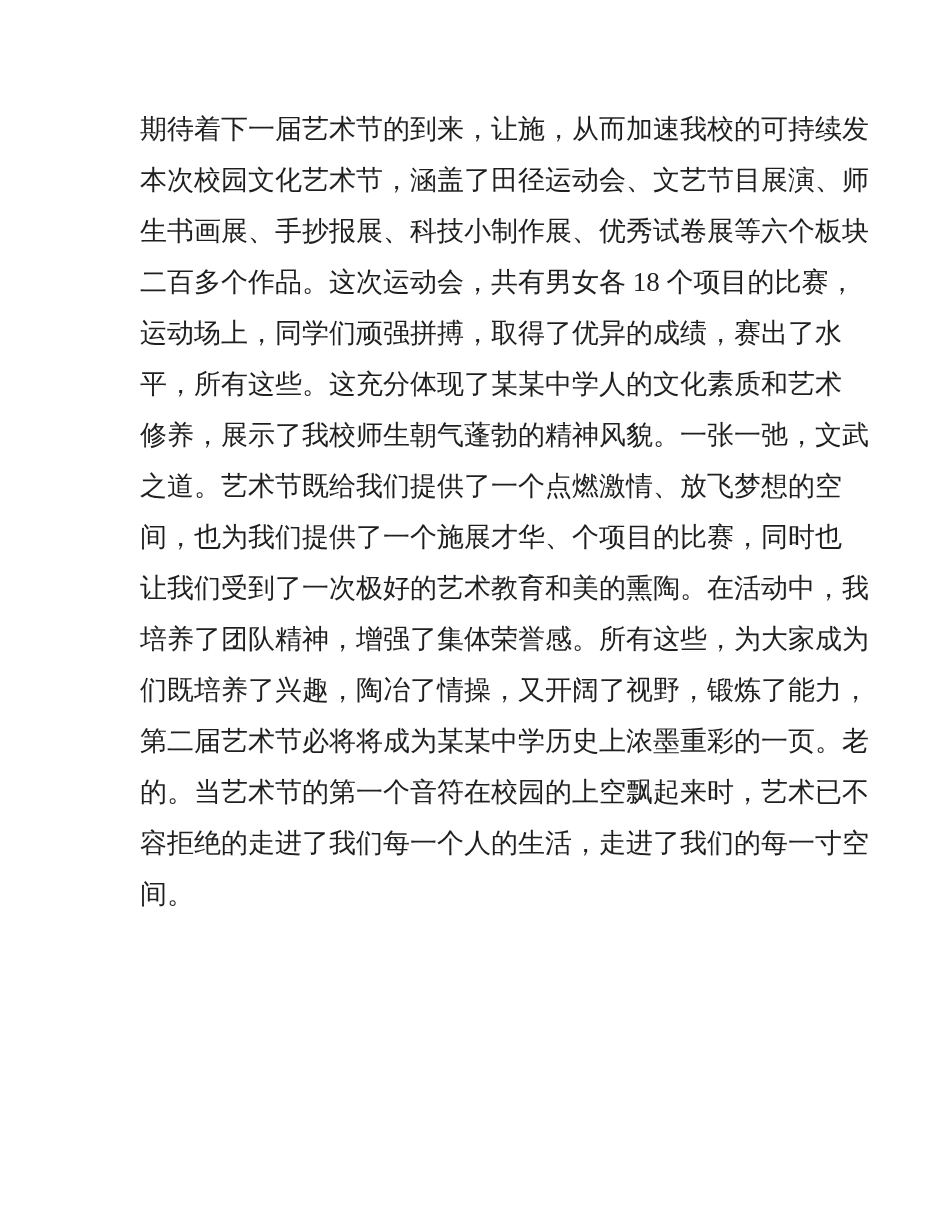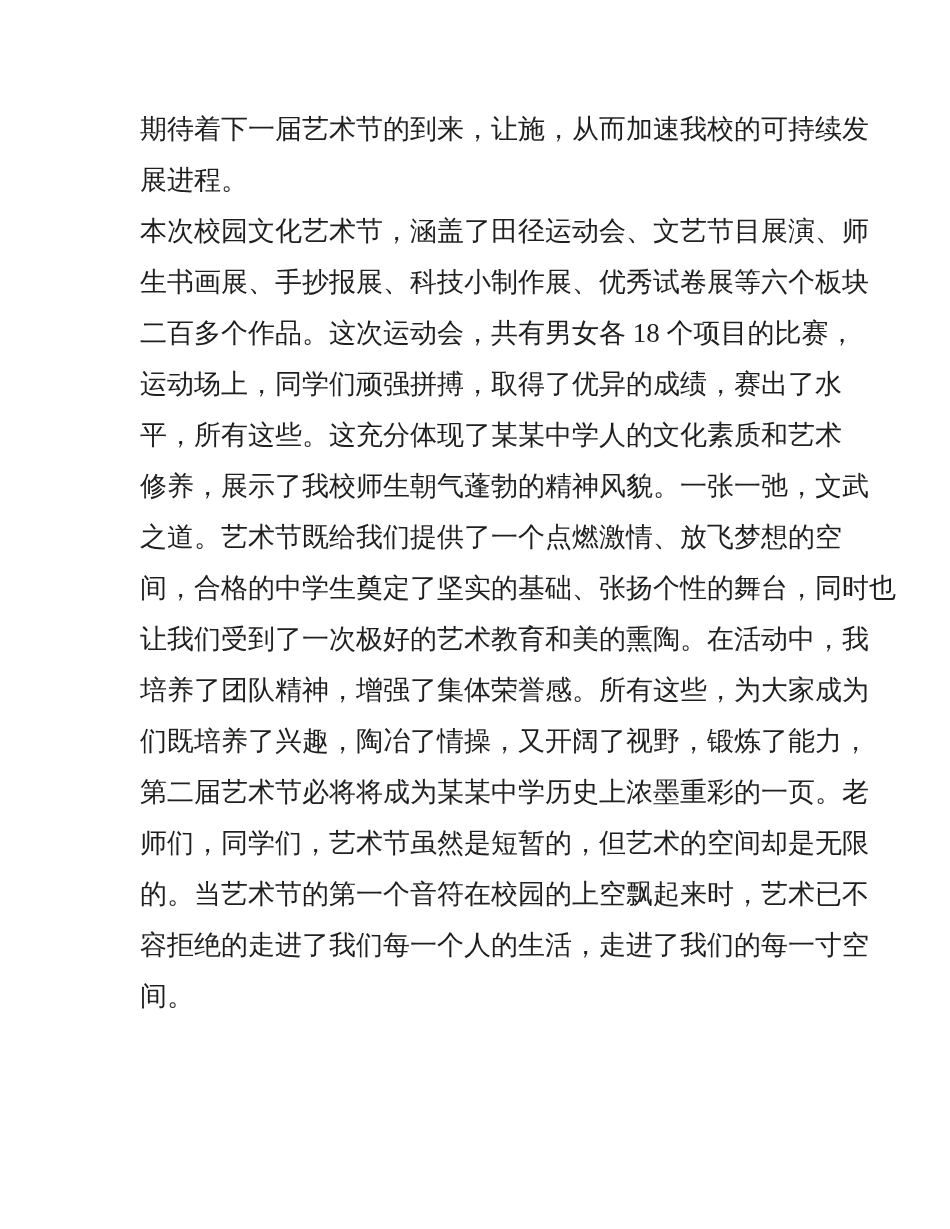--- a/index.html
+++ b/index.html
@@ -42,31 +42,29 @@
     text-align: left;
     text-align-last: left;
   }
 </style>
 </head>
 <body>
 
 <div class="doc-page">
   <div class="text-block">
     <div class="line">期待着下一届艺术节的到来，让施，从而加速我校的可持续发</div>
-    <div class="line para-end">展进程。</div>
     <div class="line">本次校园文化艺术节，涵盖了田径运动会、文艺节目展演、师</div>
     <div class="line">生书画展、手抄报展、科技小制作展、优秀试卷展等六个板块</div>
     <div class="line">二百多个作品。这次运动会，共有男女各 18 个项目的比赛，</div>
     <div class="line">运动场上，同学们顽强拼搏，取得了优异的成绩，赛出了水</div>
     <div class="line">平，所有这些。这充分体现了某某中学人的文化素质和艺术</div>
     <div class="line">修养，展示了我校师生朝气蓬勃的精神风貌。一张一弛，文武</div>
     <div class="line">之道。艺术节既给我们提供了一个点燃激情、放飞梦想的空</div>
-    <div class="line">间，合格的中学生奠定了坚实的基础、张扬个性的舞台，同时也</div>
+    <div class="line">间，也为我们提供了一个施展才华、个项目的比赛，同时也</div>
     <div class="line">让我们受到了一次极好的艺术教育和美的熏陶。在活动中，我</div>
     <div class="line">培养了团队精神，增强了集体荣誉感。所有这些，为大家成为</div>
     <div class="line">们既培养了兴趣，陶冶了情操，又开阔了视野，锻炼了能力，</div>
     <div class="line">第二届艺术节必将将成为某某中学历史上浓墨重彩的一页。老</div>
-    <div class="line">师们，同学们，艺术节虽然是短暂的，但艺术的空间却是无限</div>
     <div class="line">的。当艺术节的第一个音符在校园的上空飘起来时，艺术已不</div>
     <div class="line">容拒绝的走进了我们每一个人的生活，走进了我们的每一寸空</div>
     <div class="line para-end">间。</div>
   </div>
 </div>
 
 </body></html>

